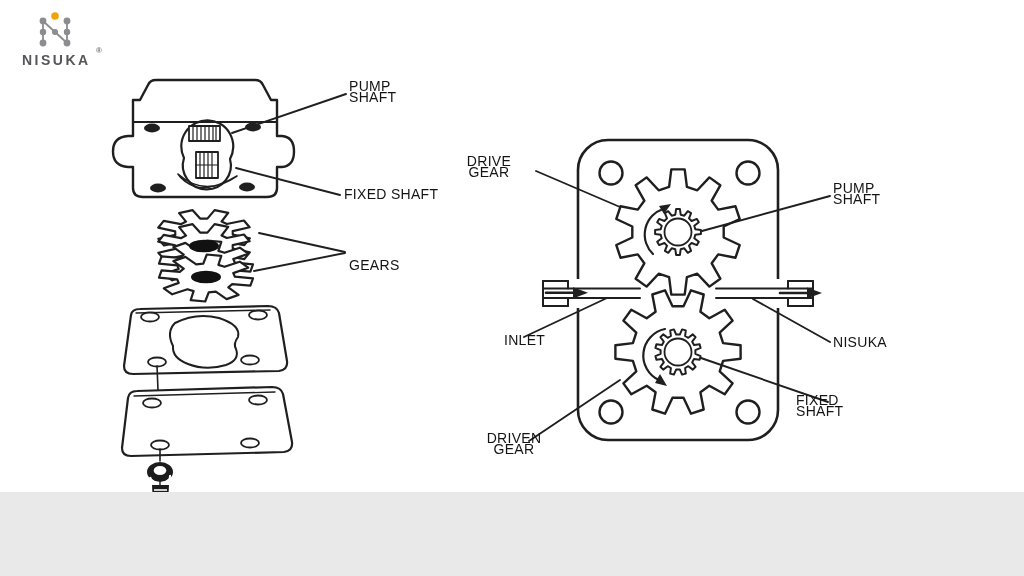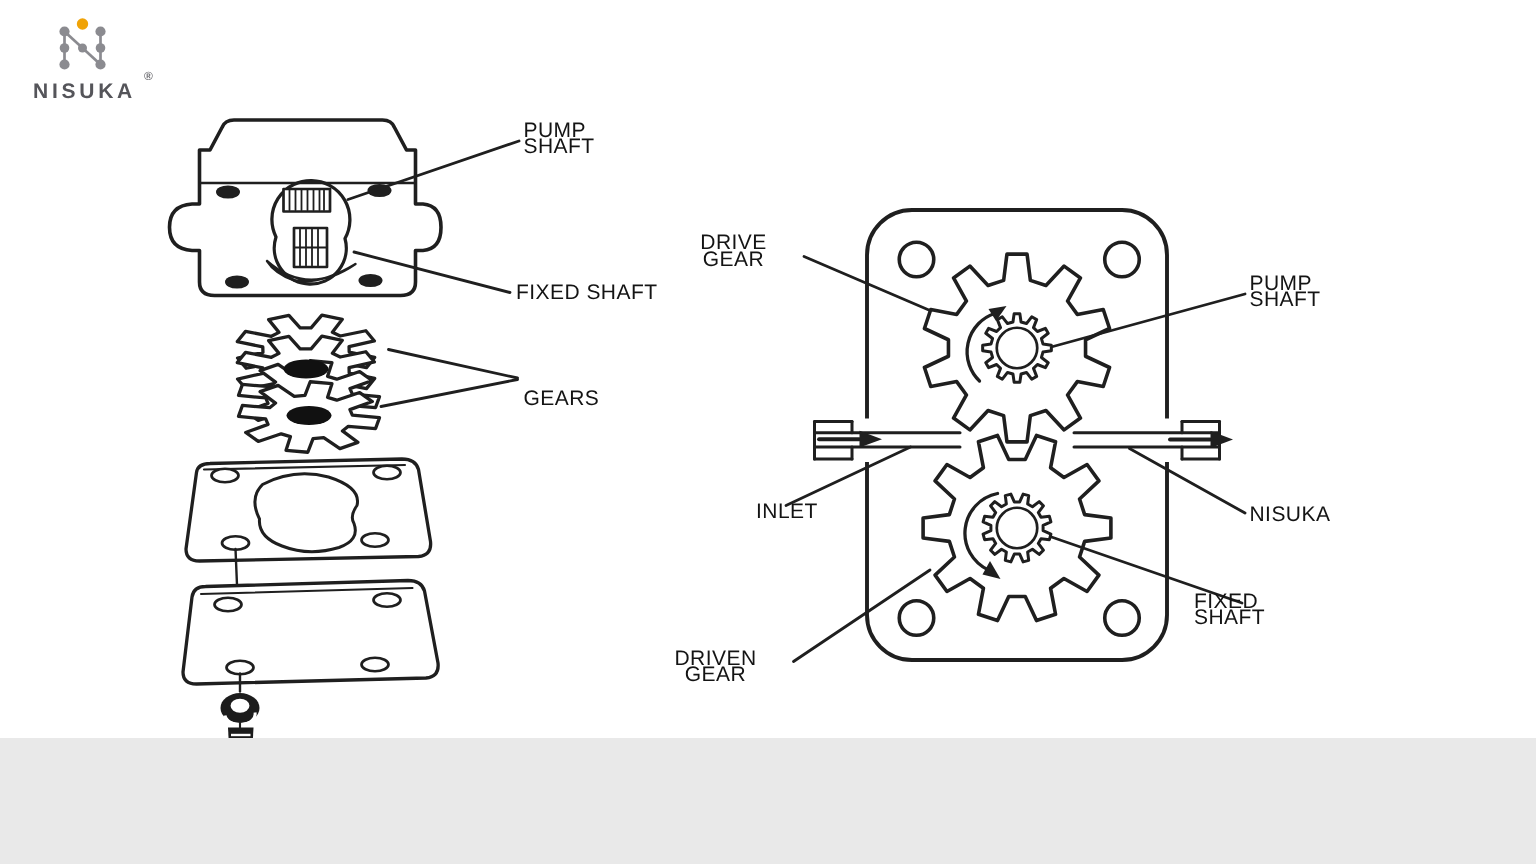--- a/index.html
+++ b/index.html
@@ -237,17 +237,17 @@
 SHAFT</div>
   <div class="lbl" style="left:344px;top:189px;">FIXED SHAFT</div>
   <div class="lbl" style="left:349px;top:260px;">GEARS</div>
 
   <div class="lbl r" style="left:454px;top:156px;width:70px;">DRIVE
 GEAR</div>
   <div class="lbl" style="left:833px;top:183px;">PUMP
 SHAFT</div>
   <div class="lbl" style="left:492px;top:335px;margin-left:12px;">INLET</div>
   <div class="lbl" style="left:833px;top:337px;">NISUKA</div>
-  <div class="lbl r" style="left:442px;top:433px;width:70px;">DRIVEN
+  <div class="lbl r" style="left:479px;top:433px;width:70px;">DRIVEN
 GEAR</div>
   <div class="lbl" style="left:796px;top:395px;">FIXED
 SHAFT</div>
 </div>
 
 </body></html>

